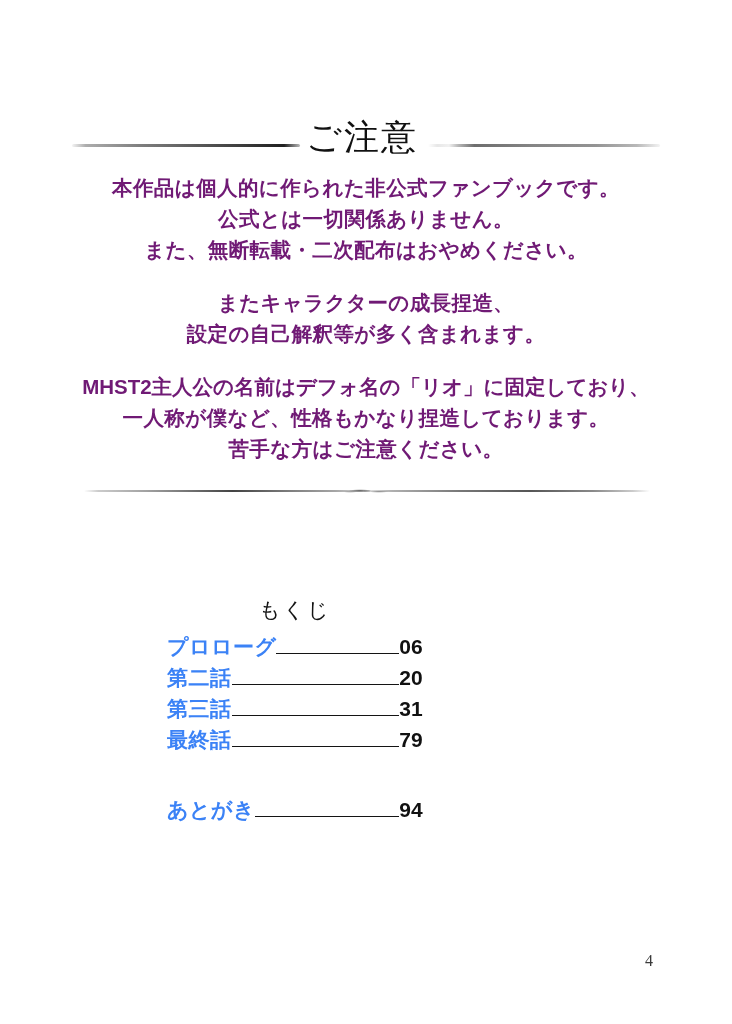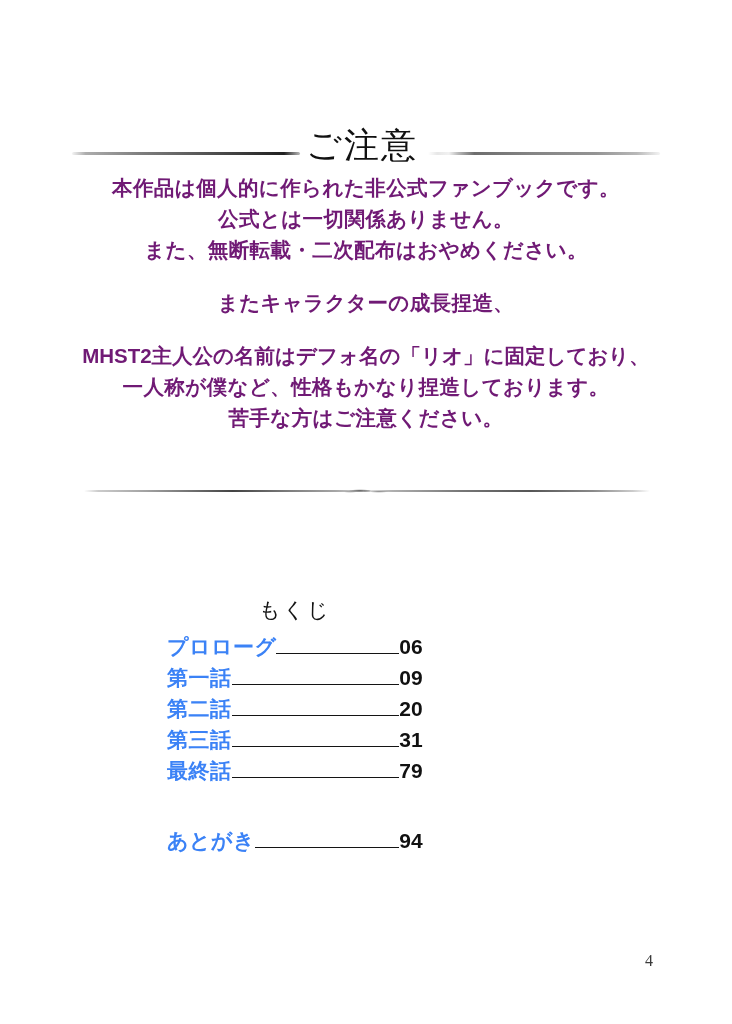--- a/index.html
+++ b/index.html
@@ -25,21 +25,20 @@
   
   .title-band {
     position: absolute;
     left: 0;
     top: 112px;
     width: 732px;
     height: 48px;
     display: flex;
     align-items: center;
     justify-content: center;
-    margin-top: 8px;
   }
   .rule-left, .rule-right {
     height: 3px;
     position: relative;
     top: 9px;
   }
   .rule-left {
     width: 228px;
     margin-right: 6px;
     background: linear-gradient(to right,
@@ -233,20 +232,21 @@
   </div>
 
   <div class="body-block" id="notice-body" style="top:172px;">
       <div class="para">
         <p>本作品は個人的に作られた非公式ファンブックです。</p>
         <p>公式とは一切関係ありません。</p>
         <p>また、無断転載・二次配布はおやめください。</p>
       </div>
       <div class="para">
         <p>またキャラクターの成長捏造、</p>
+        <p>設定の自己解釈等が多く含まれます。</p>
       </div>
       <div class="para">
         <p class="condensed">MHST2主人公の名前はデフォ名の「リオ」に固定しており、</p>
         <p>一人称が僕など、性格もかなり捏造しております。</p>
         <p>苦手な方はご注意ください。</p>
       </div>
     </div>
 
   <div class="divider">
     <span class="d-seg d-left"></span>
@@ -256,25 +256,20 @@
 
   <div class="toc">
     <h2 class="toc-heading">もくじ</h2>
     <ul class="toc-list" id="toc-list">
         <li class="toc-row">
           <span class="toc-label">プロローグ</span>
           <span class="toc-leader"></span>
           <span class="toc-page">06</span>
         </li>
         <li class="toc-row">
-          <span class="toc-label">第一話</span>
-          <span class="toc-leader"></span>
-          <span class="toc-page">09</span>
-        </li>
-        <li class="toc-row">
           <span class="toc-label">第二話</span>
           <span class="toc-leader"></span>
           <span class="toc-page">20</span>
         </li>
         <li class="toc-row">
           <span class="toc-label">第三話</span>
           <span class="toc-leader"></span>
           <span class="toc-page">31</span>
         </li>
         <li class="toc-row">

